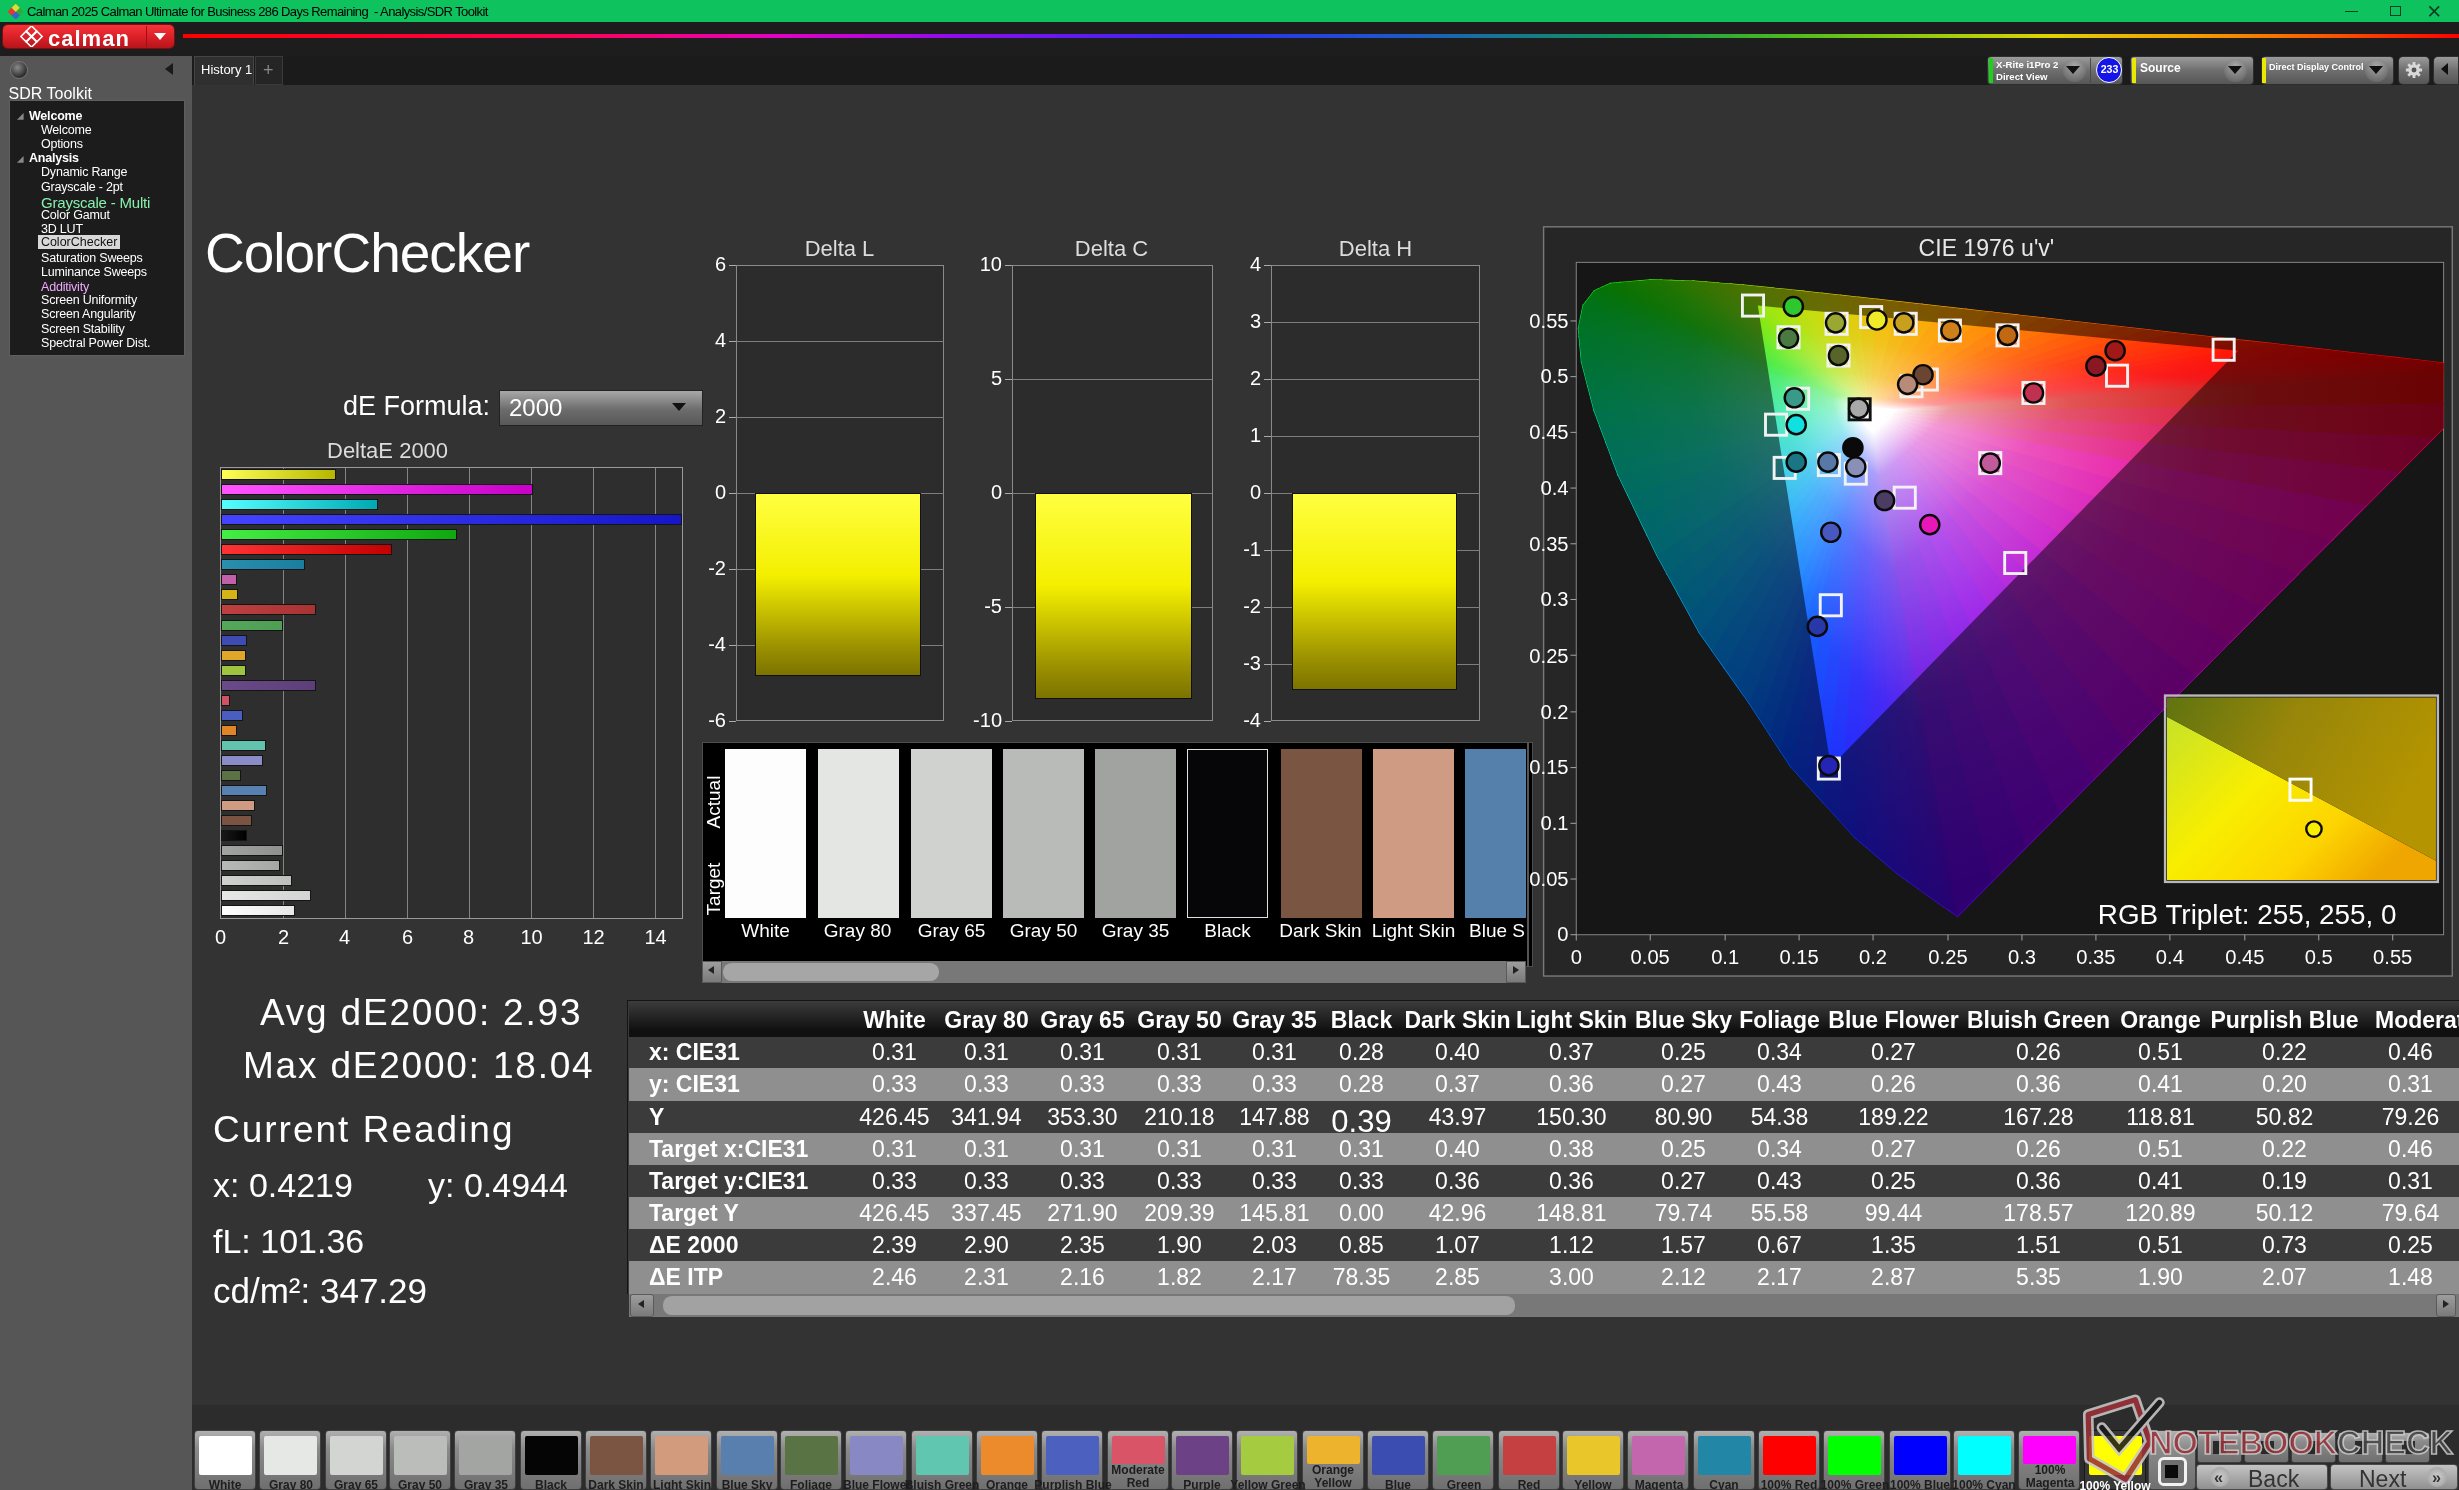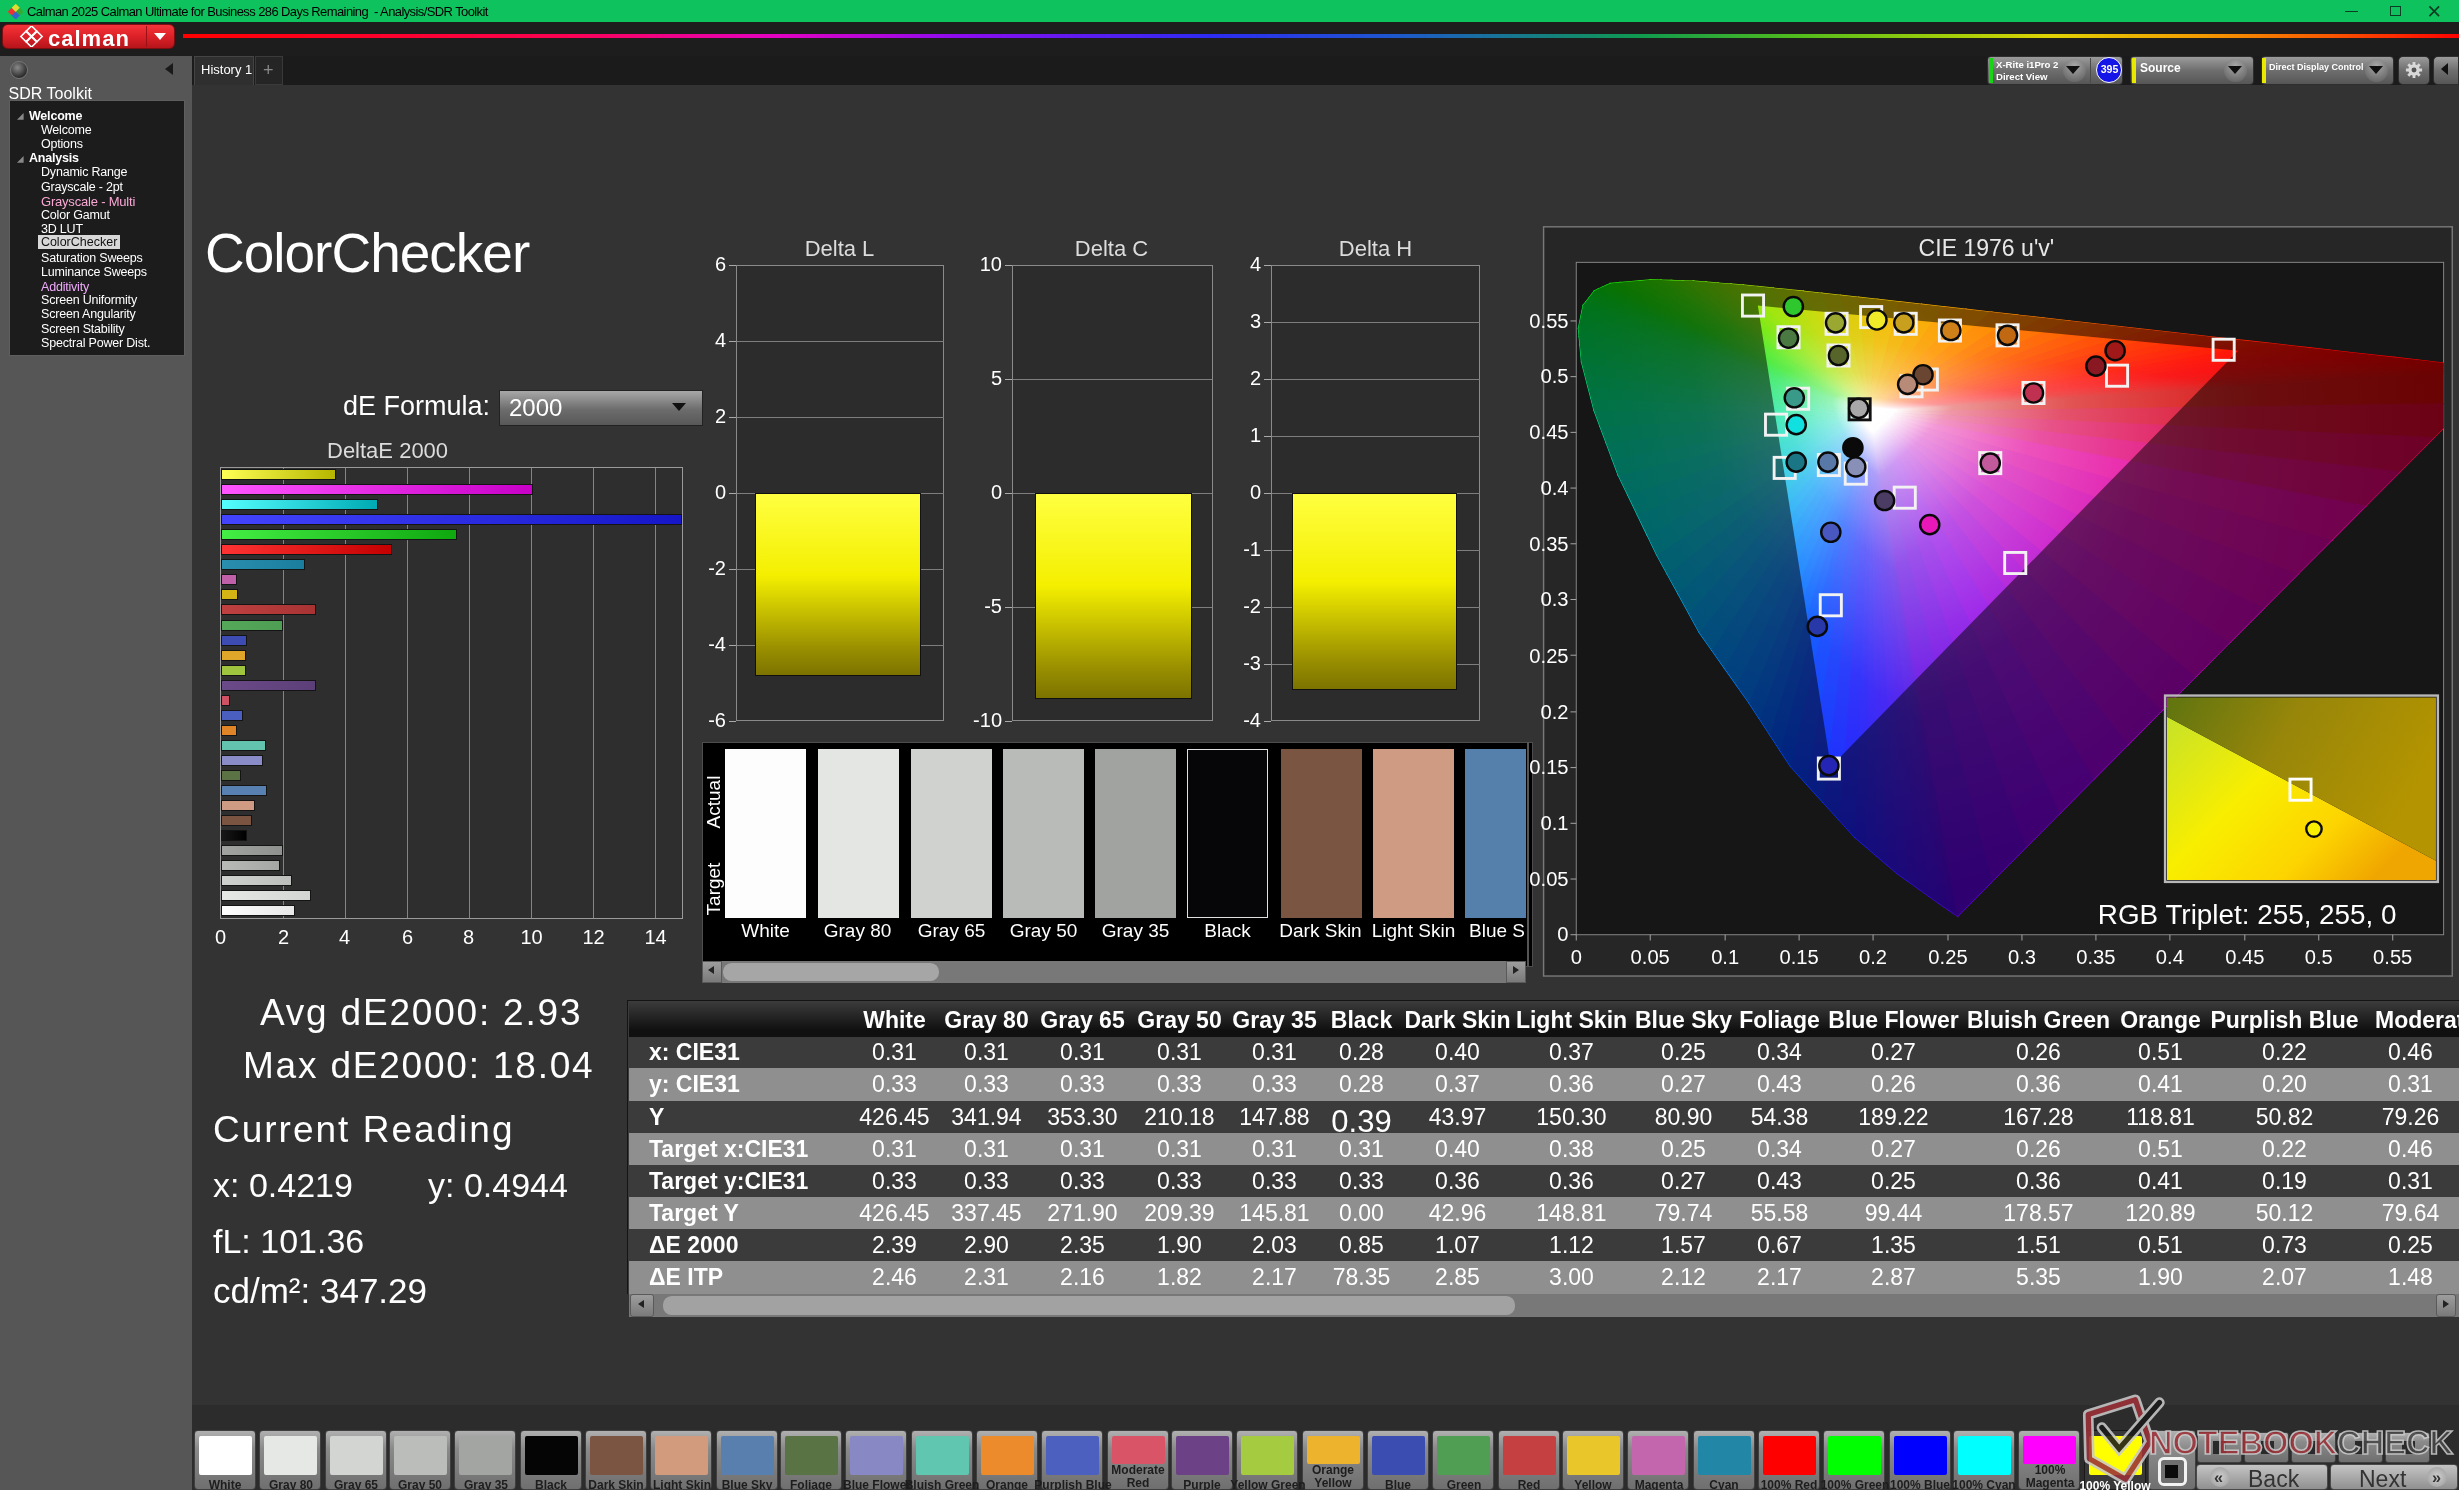--- a/index.html
+++ b/index.html
@@ -50,21 +50,21 @@
       <path d="M8 1 L8 8 L1 8 Z" fill="#888"></path>
     </svg>
     <div class="abs" style="left:41px;top:123px;font-size:12.5px;font-weight:normal;color:#fff;letter-spacing:-0.2px;">Welcome</div>
     <div class="abs" style="left:41px;top:137px;font-size:12.5px;font-weight:normal;color:#fff;letter-spacing:-0.2px;">Options</div>
     <div class="abs" style="left:29px;top:151px;font-size:12.5px;font-weight:bold;color:#fff;letter-spacing:-0.2px;">Analysis</div>
     <svg class="abs" style="left:16.3px;top:155px" width="8.6" height="8.6" viewBox="0 0 9 9">
       <path d="M8 1 L8 8 L1 8 Z" fill="#888"></path>
     </svg>
     <div class="abs" style="left:41px;top:165px;font-size:12.5px;font-weight:normal;color:#fff;letter-spacing:-0.2px;">Dynamic Range</div>
     <div class="abs" style="left:41px;top:180px;font-size:12.5px;font-weight:normal;color:#fff;letter-spacing:-0.2px;">Grayscale - 2pt</div>
-    <div class="abs" style="left:41px;top:194px;font-size:13px;font-weight:normal;color:#f9a8d4;letter-spacing:-0.2px;">Grayscale - Multi</div>
+    <div class="abs" style="left:41px;top:194px;font-size:15px;font-weight:normal;color:#86efac;letter-spacing:-0.2px;">Grayscale - Multi</div>
     <div class="abs" style="left:41px;top:208px;font-size:12.5px;font-weight:normal;color:#fff;letter-spacing:-0.2px;">Color Gamut</div>
     <div class="abs" style="left:41px;top:222px;font-size:12.5px;font-weight:normal;color:#fff;letter-spacing:-0.2px;">3D LUT</div>
     <div class="abs" style="left:38px;top:235px;padding:0 2.9px;font-size:12.5px;color:#111;background:#d8d8d8;">ColorChecker</div>
     <div class="abs" style="left:41px;top:251px;font-size:12.5px;font-weight:normal;color:#fff;letter-spacing:-0.2px;">Saturation Sweeps</div>
     <div class="abs" style="left:41px;top:265px;font-size:12.5px;font-weight:normal;color:#fff;letter-spacing:-0.2px;">Luminance Sweeps</div>
     <div class="abs" style="left:41px;top:280px;font-size:12.5px;font-weight:normal;color:#f0abfc;letter-spacing:-0.2px;">Additivity</div>
     <div class="abs" style="left:41px;top:293px;font-size:12.5px;font-weight:normal;color:#fff;letter-spacing:-0.2px;">Screen Uniformity</div>
     <div class="abs" style="left:41px;top:307px;font-size:12.5px;font-weight:normal;color:#fff;letter-spacing:-0.2px;">Screen Angularity</div>
     <div class="abs" style="left:41px;top:322px;font-size:12.5px;font-weight:normal;color:#fff;letter-spacing:-0.2px;">Screen Stability</div>
     <div class="abs" style="left:41px;top:336px;font-size:12.5px;font-weight:normal;color:#fff;letter-spacing:-0.2px;">Spectral Power Dist.</div>
@@ -74,21 +74,21 @@
   <div class="abs" style="left:201px;top:62px;font-size:13px;color:#fff;">History 1</div>
   <div class="abs" style="left:255px;top:56px;width:28px;height:29px;background:#252525;border:1px solid #3a3a3a;"></div>
   <div class="abs" style="left:263px;top:60px;font-size:18px;color:#888;">+</div>
   <div class="abs" style="left:1987px;top:56px;width:136px;height:29px;border-radius:3.8px;background:linear-gradient(#9b9b9b,#6e6e6e 50%,#565656);border:1px solid #2e2e2e;"></div>
     <div class="abs" style="left:1989px;top:58px;width:3.8px;height:25px;background:#17d417;"></div>
     <div class="abs" style="left:1996px;top:59px;font-size:9.6px;font-weight:bold;color:#fff;line-height:11.5px;letter-spacing:0;">X-Rite i1Pro 2<br>Direct View</div>
     <div class="abs" style="left:2063px;top:59px;width:23px;height:23px;border-radius:50%;background:radial-gradient(circle at 50% 30%,#a8a8a8,#595959);"></div>
     <div class="abs" style="left:2066px;top:66px;width:0;height:0;border-left:7.7px solid transparent;border-right:7.7px solid transparent;border-top:8.6px solid #101010;"></div>
     <div class="abs" style="left:2090px;top:58px;width:1px;height:25px;background:#4a4a4a;"></div>
     <div class="abs" style="left:2096px;top:57px;width:26px;height:26px;border-radius:50%;background:#1515e8;border:1.9px solid #fff;"></div>
-    <div class="abs" style="left:2099px;top:63px;width:21px;text-align:center;font-size:10.6px;font-weight:bold;color:#fff;">395</div>
+    <div class="abs" style="left:2099px;top:63px;width:21px;text-align:center;font-size:10.6px;font-weight:bold;color:#fff;">233</div>
     <div class="abs" style="left:2130px;top:56px;width:124px;height:29px;border-radius:3.8px;background:linear-gradient(#9b9b9b,#6e6e6e 50%,#565656);border:1px solid #2e2e2e;"></div>
     <div class="abs" style="left:2132px;top:58px;width:3.8px;height:25px;background:#e8e800;"></div>
     <div class="abs" style="left:2140px;top:61px;font-size:12px;font-weight:bold;color:#fff;">Source</div>
     <div class="abs" style="left:2224px;top:59px;width:23px;height:23px;border-radius:50%;background:radial-gradient(circle at 50% 30%,#a8a8a8,#595959);"></div>
     <div class="abs" style="left:2228px;top:66px;width:0;height:0;border-left:7.7px solid transparent;border-right:7.7px solid transparent;border-top:8.6px solid #101010;"></div>
     <div class="abs" style="left:2261px;top:56px;width:133px;height:29px;border-radius:3.8px;background:linear-gradient(#9b9b9b,#6e6e6e 50%,#565656);border:1px solid #2e2e2e;"></div>
     <div class="abs" style="left:2262px;top:58px;width:3.8px;height:25px;background:#e8e800;"></div>
     <div class="abs" style="left:2269px;top:62px;font-size:9px;font-weight:bold;color:#fff;letter-spacing:0;">Direct Display Control</div>
     <div class="abs" style="left:2365px;top:59px;width:23px;height:23px;border-radius:50%;background:radial-gradient(circle at 50% 30%,#a8a8a8,#595959);"></div>
     <div class="abs" style="left:2369px;top:66px;width:0;height:0;border-left:7.7px solid transparent;border-right:7.7px solid transparent;border-top:8.6px solid #101010;"></div>

